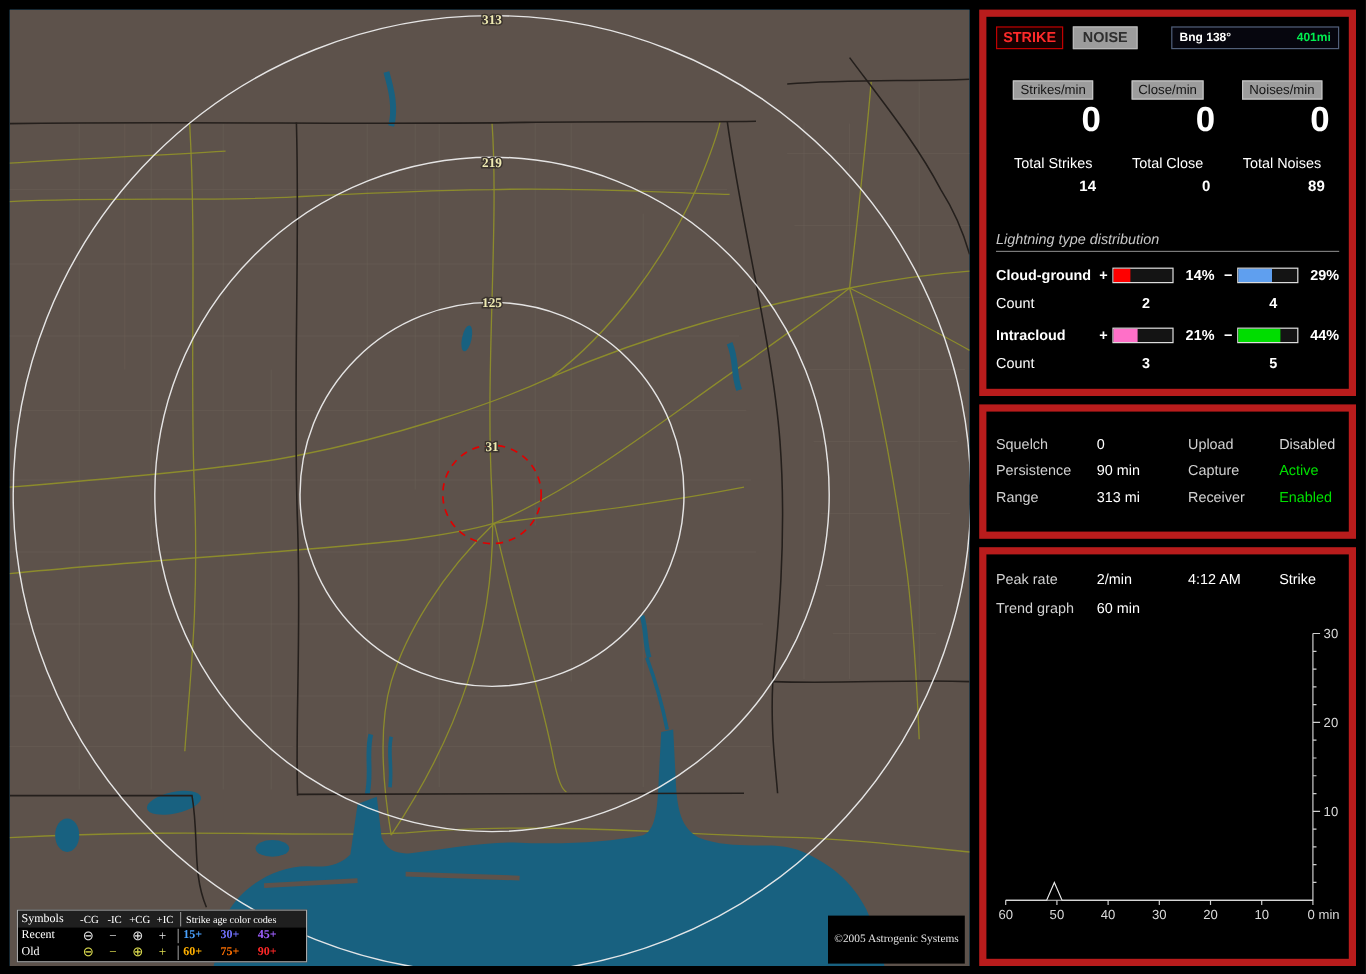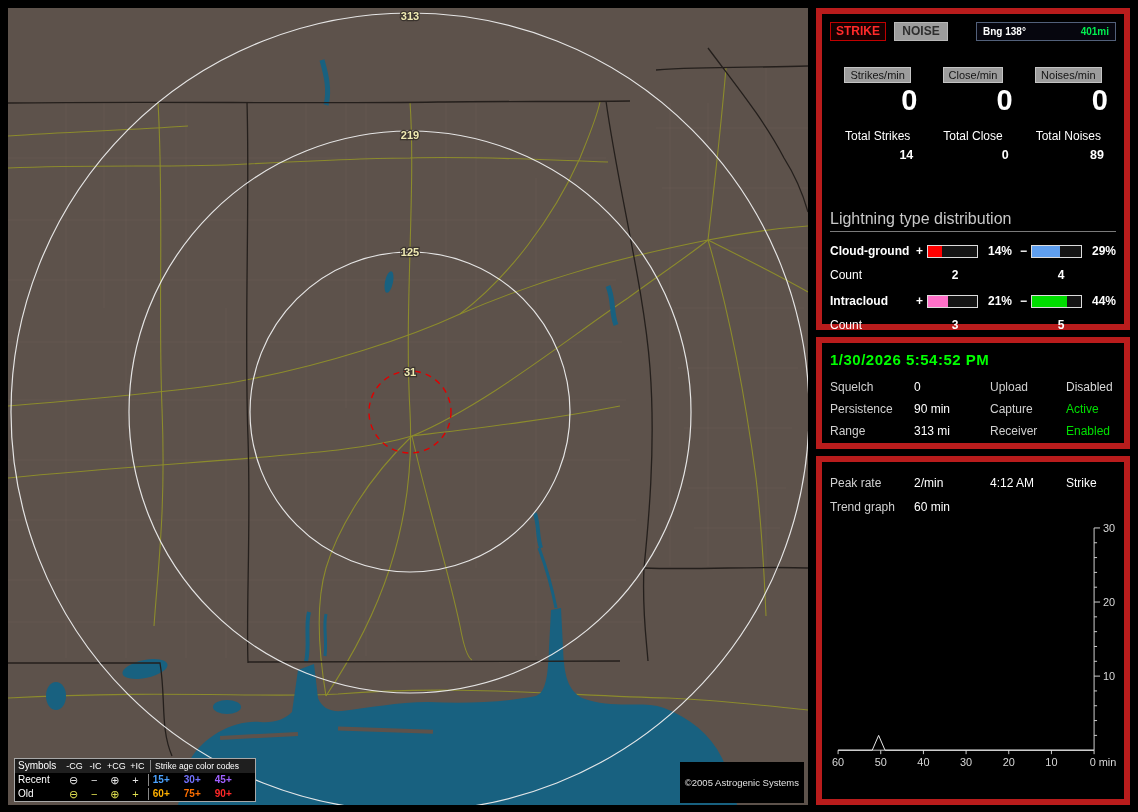--- a/index.html
+++ b/index.html
@@ -1,20 +1,20 @@
 <!DOCTYPE html>
 <html><head>
 <meta charset="utf-8">
 <style>
   html,body{margin:0;padding:0;background:#000;}
   body{position:relative;width:1138px;height:812px;overflow:hidden;
        font-family:"Liberation Sans",sans-serif;color:#fff;-webkit-font-smoothing:none;}
 
   
-  .map-area{position:absolute;left:8px;top:8px;width:800px;height:797px;background:#0c4a6e;}
+  .map-area{position:absolute;left:8px;top:8px;width:800px;height:797px;background:#0c4a6e;font-family:Liberation Serif, serif;}
   svg.map{display:block;width:800px;height:797px;}
   .county{stroke:#6e6259;stroke-width:.7;opacity:.55;fill:none;}
   .road{stroke:#8e8e2a;stroke-width:1.1;fill:none;opacity:.95;}
   .state{stroke:#241f1c;stroke-width:1.3;fill:none;}
   .water{fill:#186180;stroke:none;}
   .waterline{stroke:#186180;fill:none;}
   .island{fill:#5d524b;}
   .ring{fill:none;stroke:#ececec;stroke-width:1.2;opacity:.95;}
   .alarm{fill:none;stroke:#e00000;stroke-width:1.4;stroke-dasharray:6 5;}
   .ring-label{fill:#efeab2;font-size:11px;font-weight:bold;text-anchor:middle;
@@ -53,22 +53,22 @@
   .rate-col{flex:1;text-align:center;}
   .rate-chip{display:inline-block;background:#9c9c9c;color:#141414;font-size:11px;
              line-height:14px;padding:0 5px;border:1px solid #c4c4c4;}
   .rate-value{text-align:right;padding-right:8px;font-size:29px;font-weight:bold;
               line-height:33px;margin-top:1px;}
   .totals-row{display:flex;margin-top:12px;}
   .total-col{flex:1;}
   .total-label{text-align:center;font-size:12px;}
   .total-value{text-align:right;padding-right:12px;font-size:12.5px;font-weight:bold;margin-top:5px;}
 
-  .dist-title{margin-top:48px;font-size:16px;color:#c8c8c8;border-bottom:1px solid #7a7a7a;
-              padding-bottom:3px;}
+  .dist-title{margin-top:30px;font-size:12px;color:#c8c8c8;border-bottom:1px solid #7a7a7a;
+              padding-bottom:3px;font-style:italic;}
   .dist-row{display:flex;align-items:center;margin-top:12px;font-size:12px;font-weight:bold;}
   .dist-label{width:88px;}
   .sign{width:11px;}
   .sign2{width:11px;margin-left:8px;}
   .bar{width:50px;height:11px;border:1px solid #dcdcdc;background:#141414;}
   .bar-fill{height:100%;}
   .pct{width:35px;text-align:right;}
   .count-row{display:flex;margin-top:10px;font-size:12px;}
   .count-label{width:99px;}
   .count-val{width:52px;text-align:center;font-weight:bold;}
@@ -276,21 +276,20 @@
     </div>
     <div class="count-row">
       <span class="count-label">Count</span>
       <span class="count-val">3</span>
       <span class="count-gap"></span>
       <span class="count-val">5</span>
     </div>
   </div>
 
   <div class="panel p2">
-    <div class="clock" style="color: rgb(0, 255, 0);">1/30/2026 5:54:52 PM</div>
     <div class="grid-row first">
       <span class="c1 lab">Squelch</span>
       <span class="c2 val">0</span>
       <span class="c3 lab">Upload</span>
       <span class="c4 val" style="color: rgb(216, 216, 216);">Disabled</span>
     </div>
     <div class="grid-row">
       <span class="c1 lab">Persistence</span>
       <span class="c2 val">90 min</span>
       <span class="c3 lab">Capture</span>

